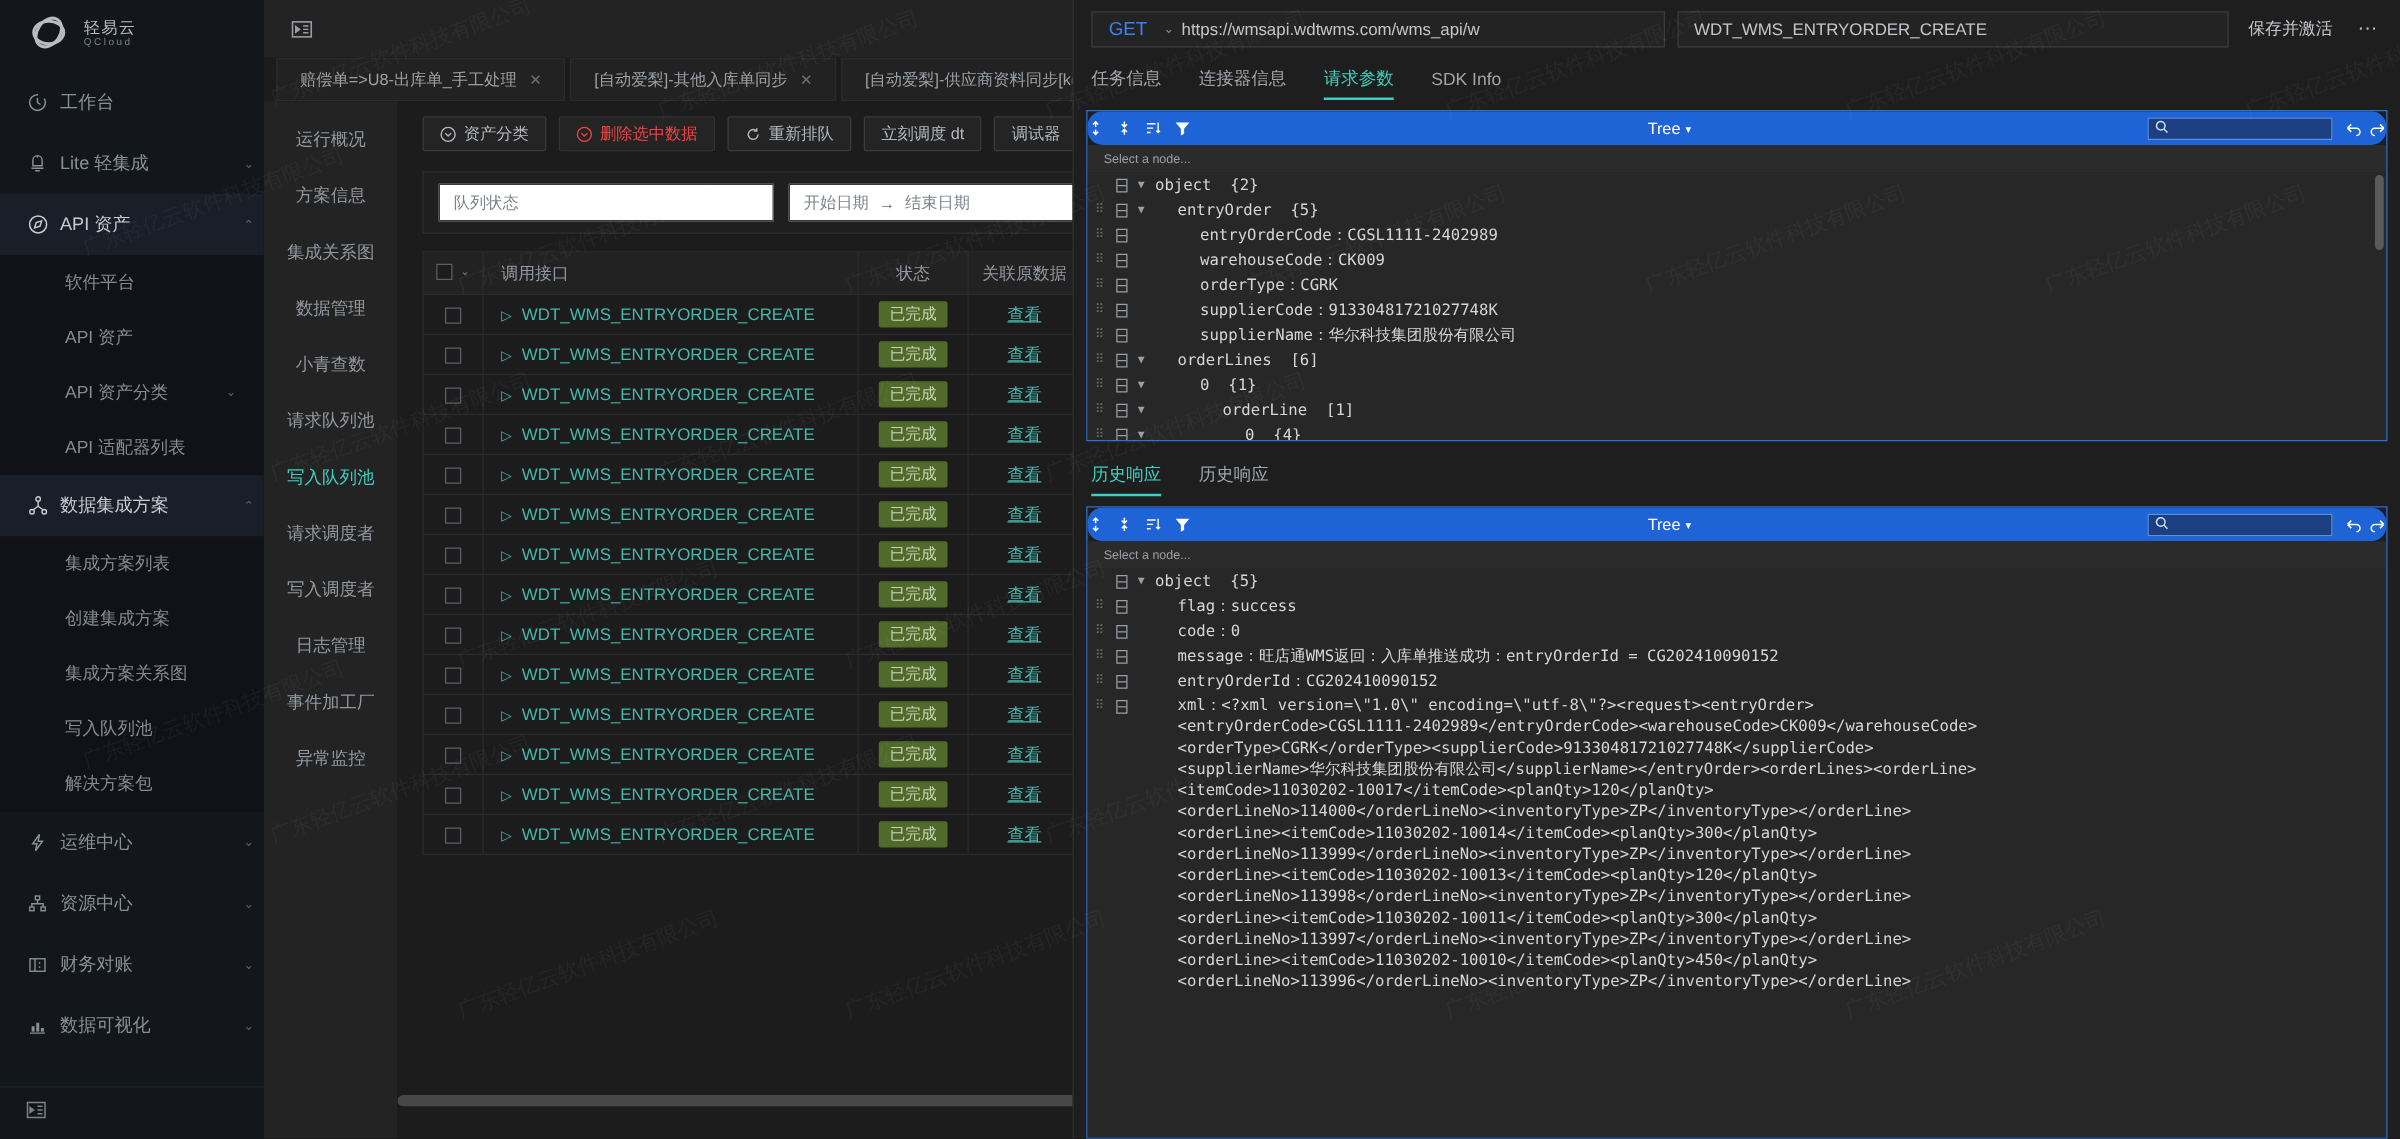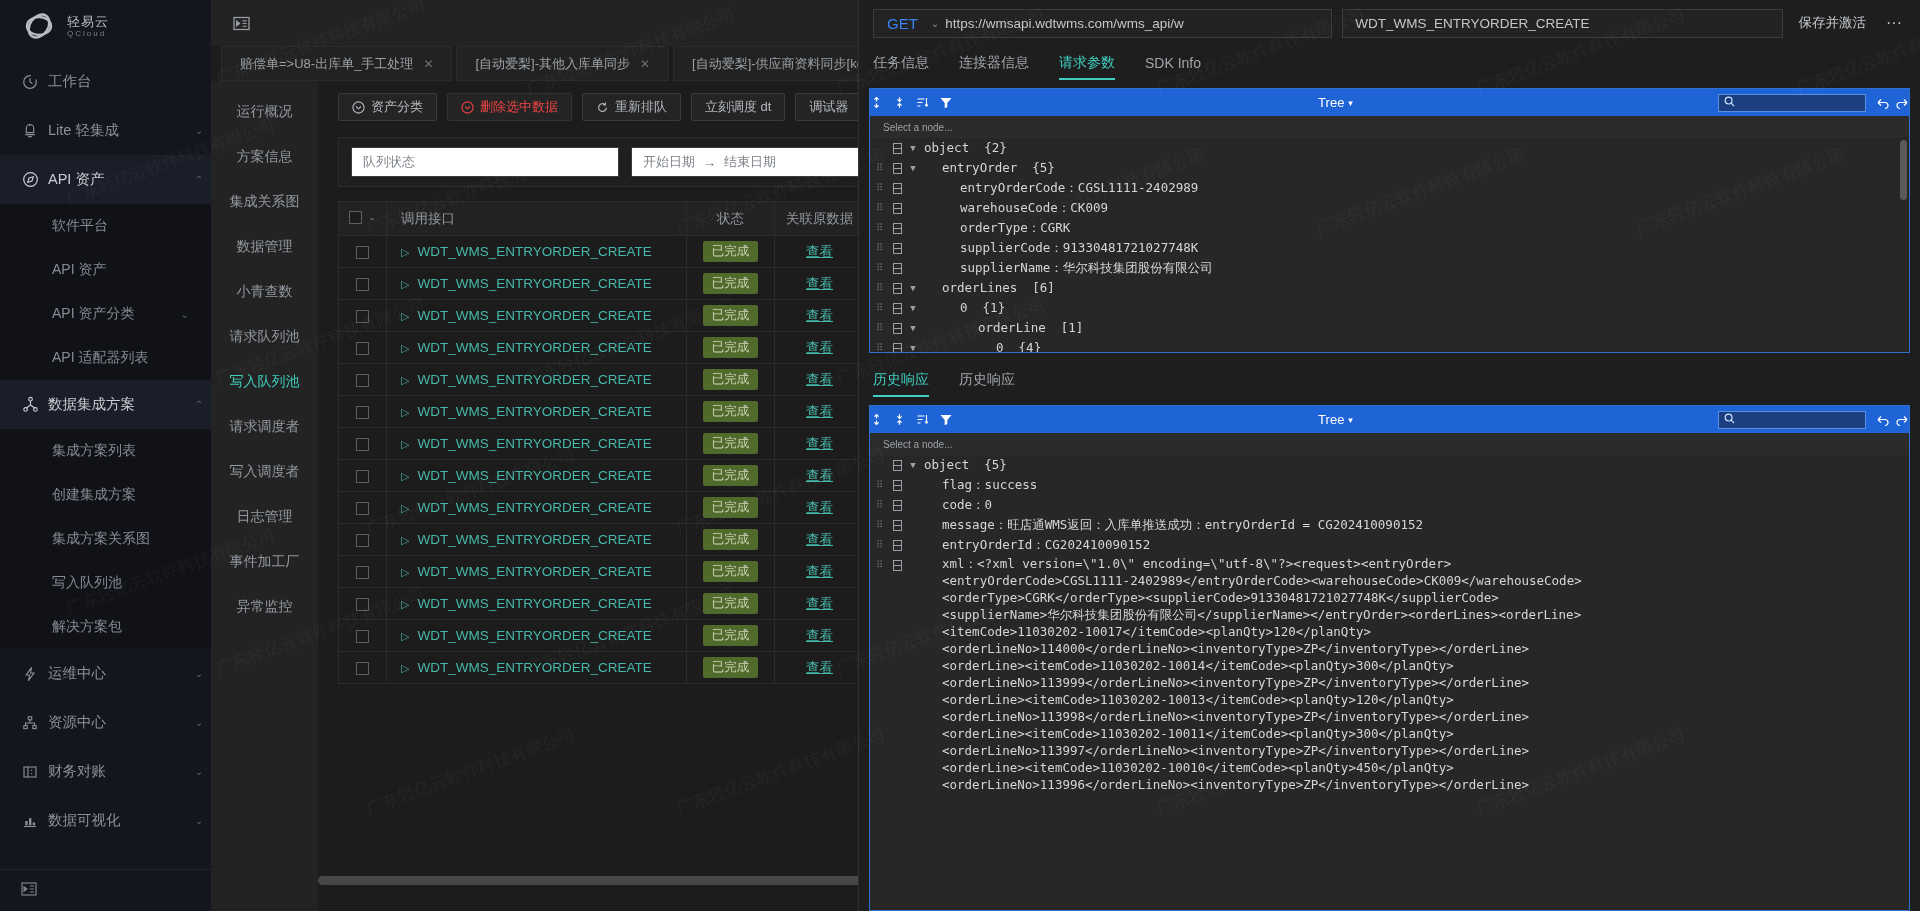--- a/index.html
+++ b/index.html
@@ -134,21 +134,21 @@
   }
   .url-save { color: #c3c7cc; font-size: 13.5px; white-space: nowrap; cursor: pointer; padding: 0 6px; }
   .url-more { color: #c3c7cc; font-size: 16px; cursor: pointer; padding: 0 4px; }
 
   .rtabs { height: 34px; display: flex; align-items: center; gap: 30px; padding-left: 14px; flex: 0 0 34px; }
   .rtab { color: #a0a5ab; font-size: 14px; cursor: pointer; height: 34px; display: flex; align-items: center; position: relative; }
   .rtab.active { color: #3ecfc0; }
   .rtab.active::after { content: ""; position: absolute; left: 0; right: 0; bottom: 0; height: 2px; background: #3ecfc0; }
 
   .jsonblock { margin: 8px 10px 0 10px; border: 1px solid #2f6fd0; display: flex; flex-direction: column; overflow: hidden; }
-  .jtoolbar { height: 27px; background: #1f64d6; display: flex; align-items: center; padding: 0 0; gap: 10px; flex: 0 0 27px; }
+  .jtoolbar { height: 27px; background: #1f64d6; display: flex; align-items: center; padding: 0 0; gap: 10px; flex: 0 0 27px; border-radius: 12px; }
   .jtoolbar .ji { color: #ffffff; font-size: 13px; display: inline-flex; align-items: center; cursor: pointer; }
   .jtoolbar .jmode { margin-left: auto; margin-right: auto; color: #fff; font-size: 13px; display: flex; align-items: center; gap: 4px; }
   .jsearch {
     width: 148px; height: 18px; background: #1b3f80; border: 1px solid #5b8fe0;
     display: flex; align-items: center; padding: 0 5px; color: #cfe0fb; font-size: 11px;
   }
   .jtoolbar .jright { display: flex; gap: 5px; align-items: center; }
   .jnodebar { height: 22px; background: #2b2b2b; color: #9aa0a6; font-size: 10px; display: flex; align-items: center; padding-left: 13px; flex: 0 0 22px; }
   .jbody { background: #272727; font-family: "DejaVu Sans Mono", monospace; font-size: 12.5px; color: #d6d6d6; overflow: hidden; position: relative; }
   .jrow { display: flex; align-items: flex-start; min-height: 20px; padding: 0 0 0 6px; }

